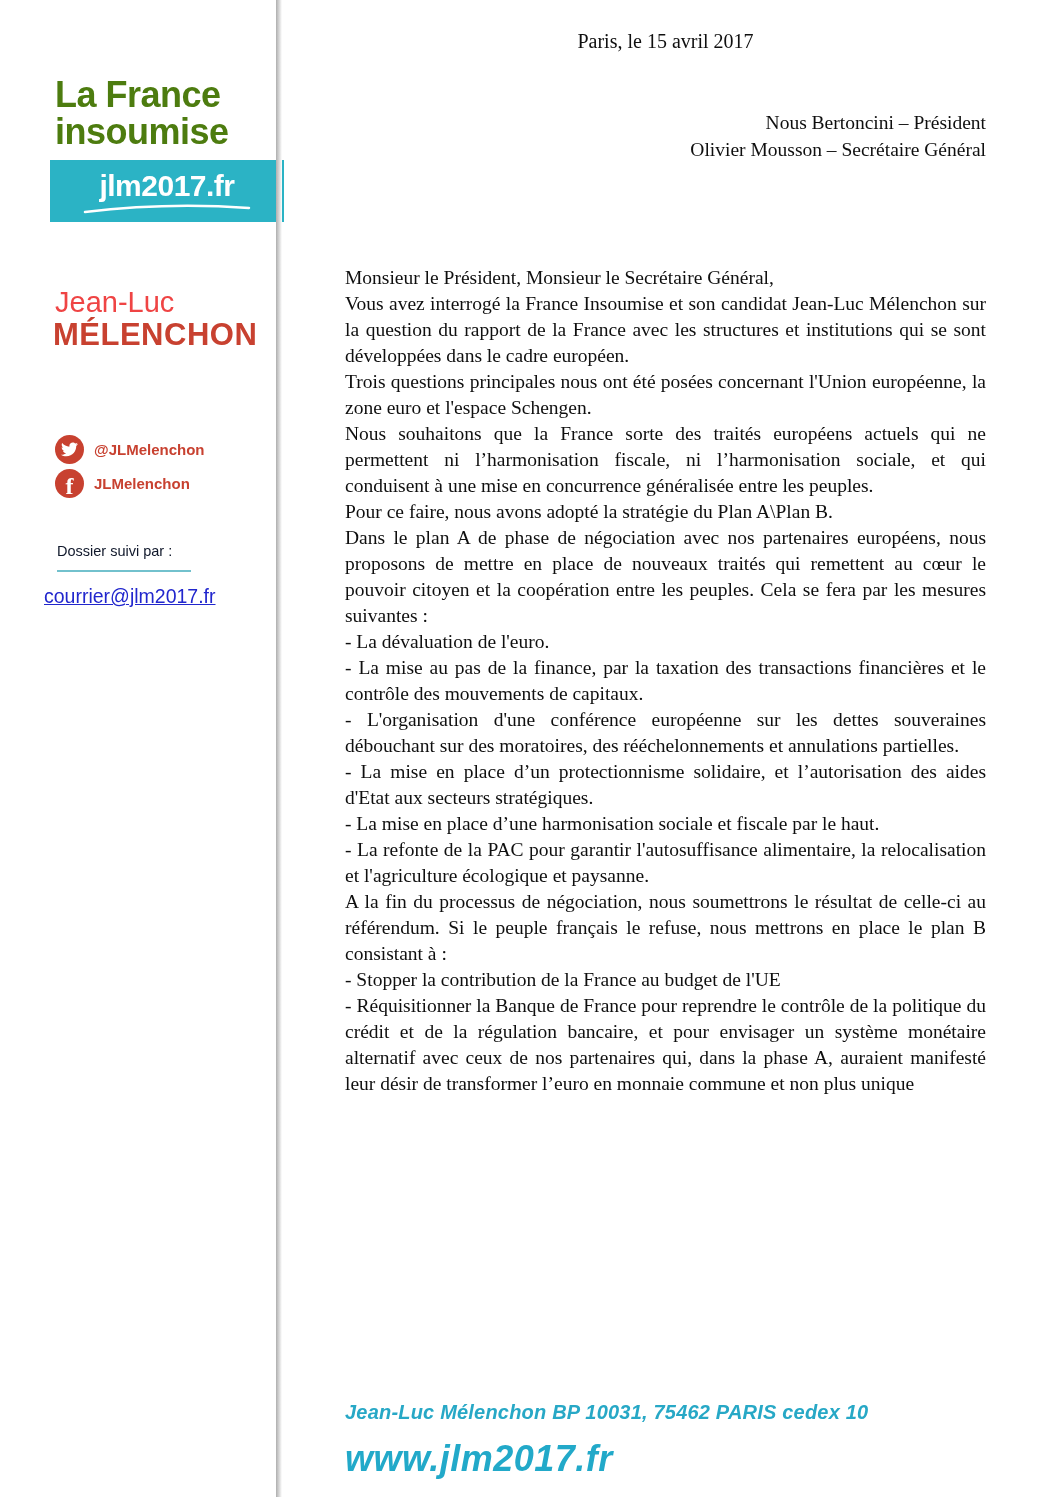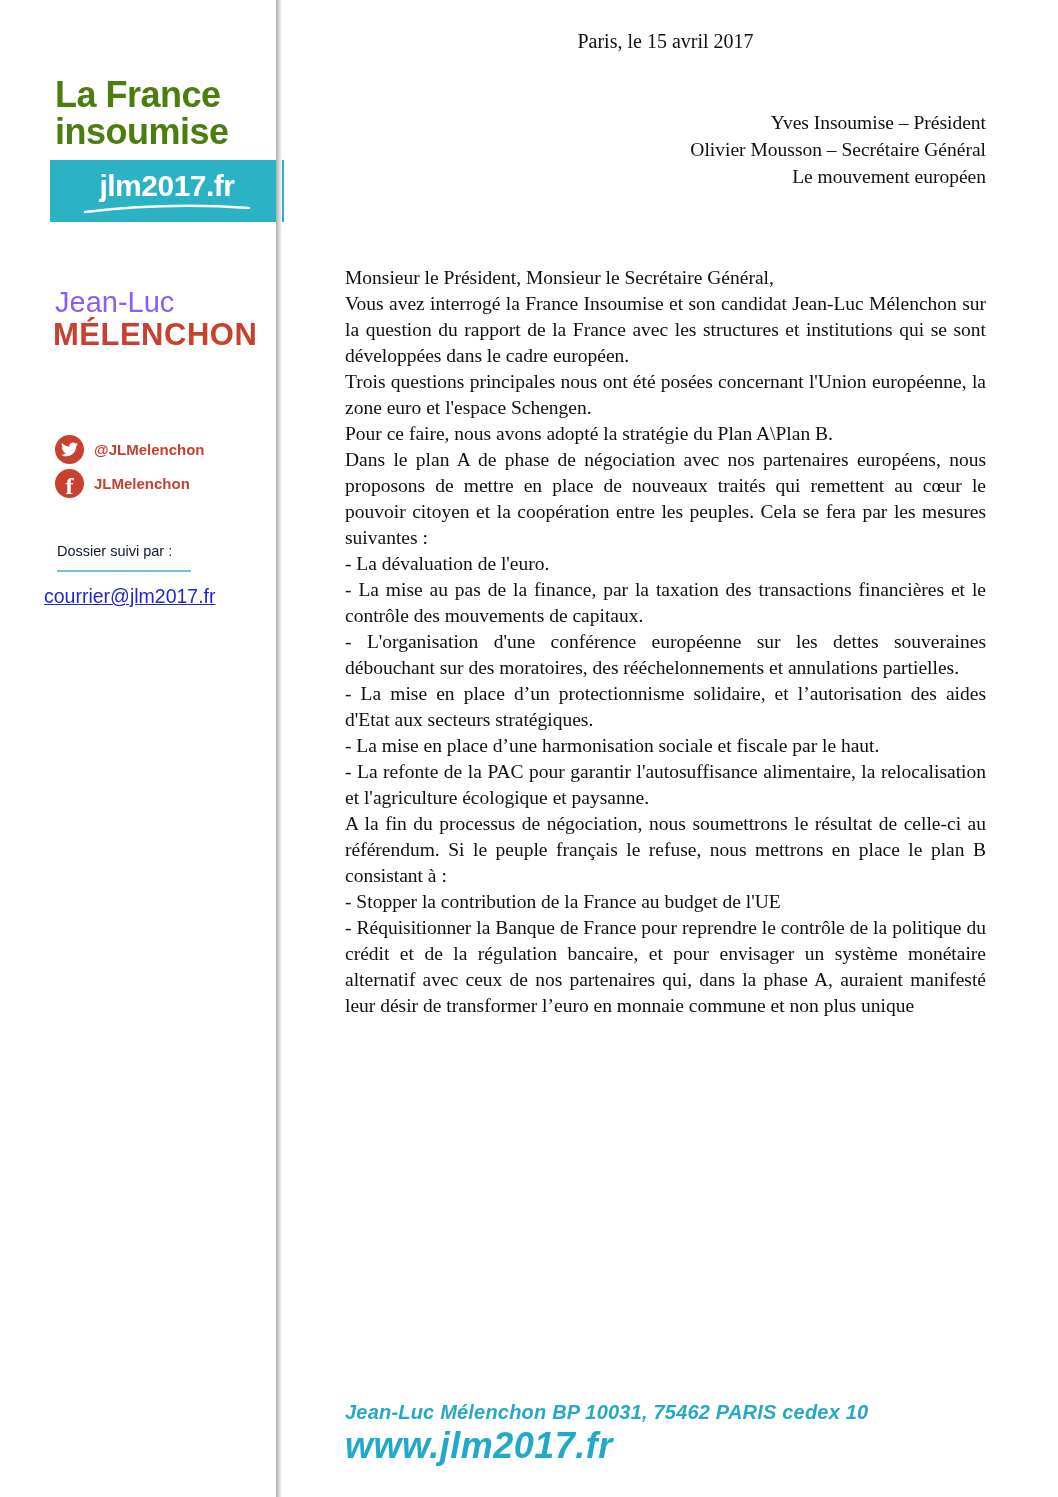--- a/index.html
+++ b/index.html
@@ -25,21 +25,21 @@
     flex-direction:column;
   }
   .logo-box .site{
     font-family:"Liberation Sans", sans-serif;font-weight:bold;
     font-size:30px;color:#ffffff;letter-spacing:-0.5px;margin-top:2px;
   }
   .logo-box svg{display:block;margin-top:-2px;}
   .candidate-first{
     position:absolute;left:55px;top:286px;
     font-family:"Liberation Sans", sans-serif;font-weight:normal;
-    font-size:29px;color:#8b5cf6;
+    font-size:29px;color:#ef4444;
   }
   .candidate-last{
     position:absolute;left:53px;top:317px;
     font-family:"Liberation Sans", sans-serif;font-weight:800;
     font-size:31px;color:#c84130;letter-spacing:0.5px;
   }
   .social-row{
     position:absolute;left:55px;display:flex;align-items:center;gap:10px;
     font-family:"Liberation Sans", sans-serif;font-weight:bold;
     font-size:15px;color:#c84130;
@@ -80,21 +80,21 @@
   .body-text p{
     margin:0;font-size:19.5px;line-height:26px;text-align:justify;
   }
   .body-text p.gap{}
   
   .footer{
     position:absolute;left:345px;top:1401px;width:685px;
     font-family:"Liberation Sans", sans-serif;font-weight:bold;color:#27a8c6;font-style:italic;
   }
   .footer .address{font-size:20px;letter-spacing:0.2px;}
-  .footer .website{font-size:36px;margin-top:1px;letter-spacing:0.5px;color:#22a9c9;}
+  .footer .website{font-size:36px;margin-top:14px;letter-spacing:0.5px;color:#22a9c9;}
 </style>
 </head>
 <body>
 
 <div class="sidebar">
 
   <div class="logo-text">
     <div>La France</div>
     <div>insoumise</div>
   </div>
@@ -130,29 +130,29 @@
 
   <a class="email-link" href="#">courrier@jlm2017.fr</a>
 </div>
 
 <div class="divider"></div>
 
 <div class="main">
   <div class="date-line">Paris, le 15 avril 2017</div>
 
   <div class="recipients">
-    <div>Yves Insoumise – Président</div>
+    <div>Nous Bertoncini – Président</div>
     <div>Olivier Mousson – Secrétaire Général</div>
-    <div>Le mouvement européen</div>
   </div>
 
   <div class="body-text">
     <p>Monsieur le Président, Monsieur le Secrétaire Général,</p>
     <p class="gap">Vous avez interrogé la France Insoumise et son candidat Jean-Luc Mélenchon sur la question du rapport de la France avec les structures et institutions qui se sont développées dans le cadre européen.</p>
     <p>Trois questions principales nous ont été posées concernant l'Union européenne, la zone euro et l'espace Schengen.</p>
+    <p class="gap">Nous souhaitons que la France sorte des traités européens actuels qui ne permettent ni l’harmonisation fiscale, ni l’harmonisation sociale, et qui conduisent à une mise en concurrence généralisée entre les peuples.</p>
     <p class="gap">Pour ce faire, nous avons adopté la stratégie du Plan A\Plan B.</p>
     <p class="gap">Dans le plan A de phase de négociation avec nos partenaires européens, nous proposons de mettre en place de nouveaux traités qui remettent au cœur le pouvoir citoyen et la coopération entre les peuples. Cela se fera par les mesures suivantes :</p>
     <p>- La dévaluation de l'euro.</p>
     <p>- La mise au pas de la finance, par la taxation des transactions financières et le contrôle des mouvements de capitaux.</p>
     <p>- L'organisation d'une conférence européenne sur les dettes souveraines débouchant sur des moratoires, des rééchelonnements et annulations partielles.</p>
     <p>- La mise en place d’un protectionnisme solidaire, et l’autorisation des aides d'Etat aux secteurs stratégiques.</p>
     <p>- La mise en place d’une harmonisation sociale et fiscale par le haut.</p>
     <p>- La refonte de la PAC pour garantir l'autosuffisance alimentaire, la relocalisation et l'agriculture écologique et paysanne.</p>
     <p class="gap">A la fin du processus de négociation, nous soumettrons le résultat de celle-ci au référendum. Si le peuple français le refuse, nous mettrons en place le plan B consistant à :</p>
     <p>- Stopper la contribution de la France au budget de l'UE</p>

